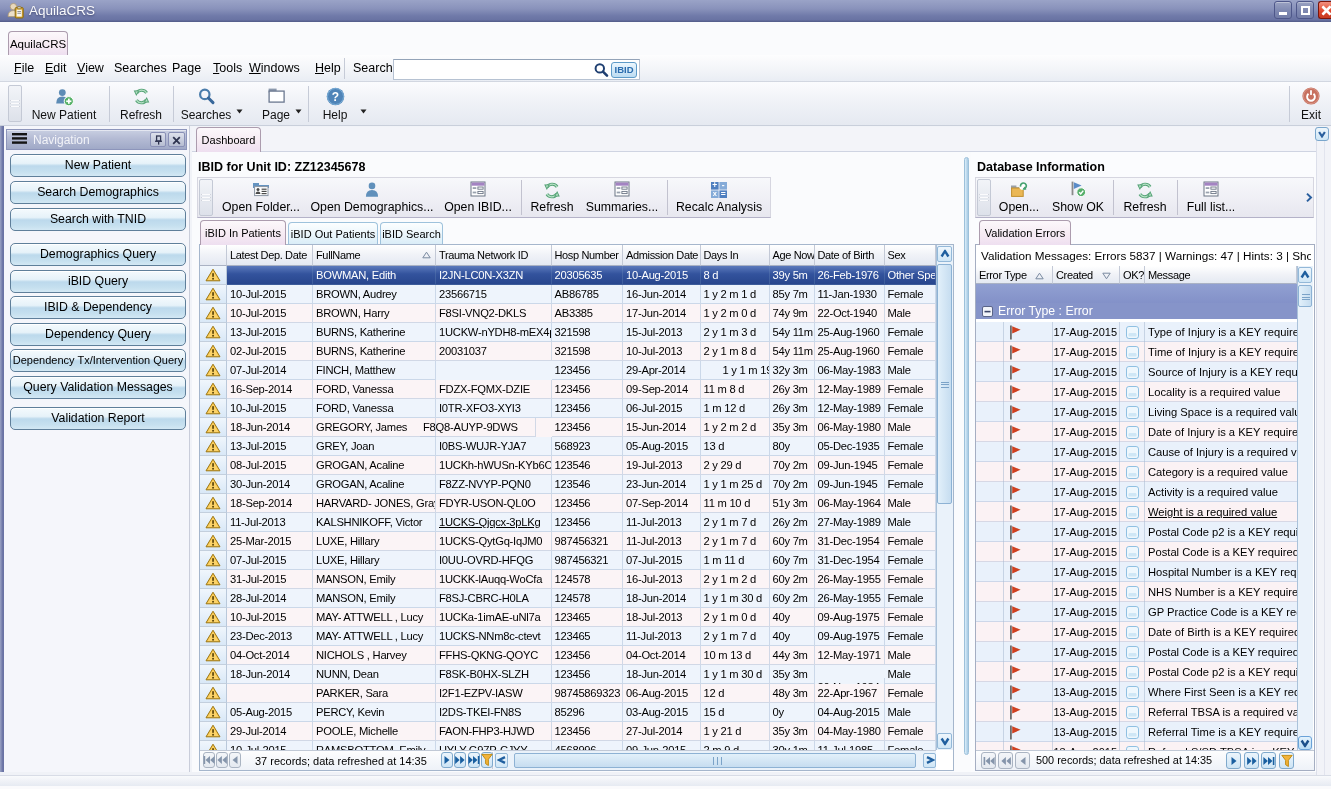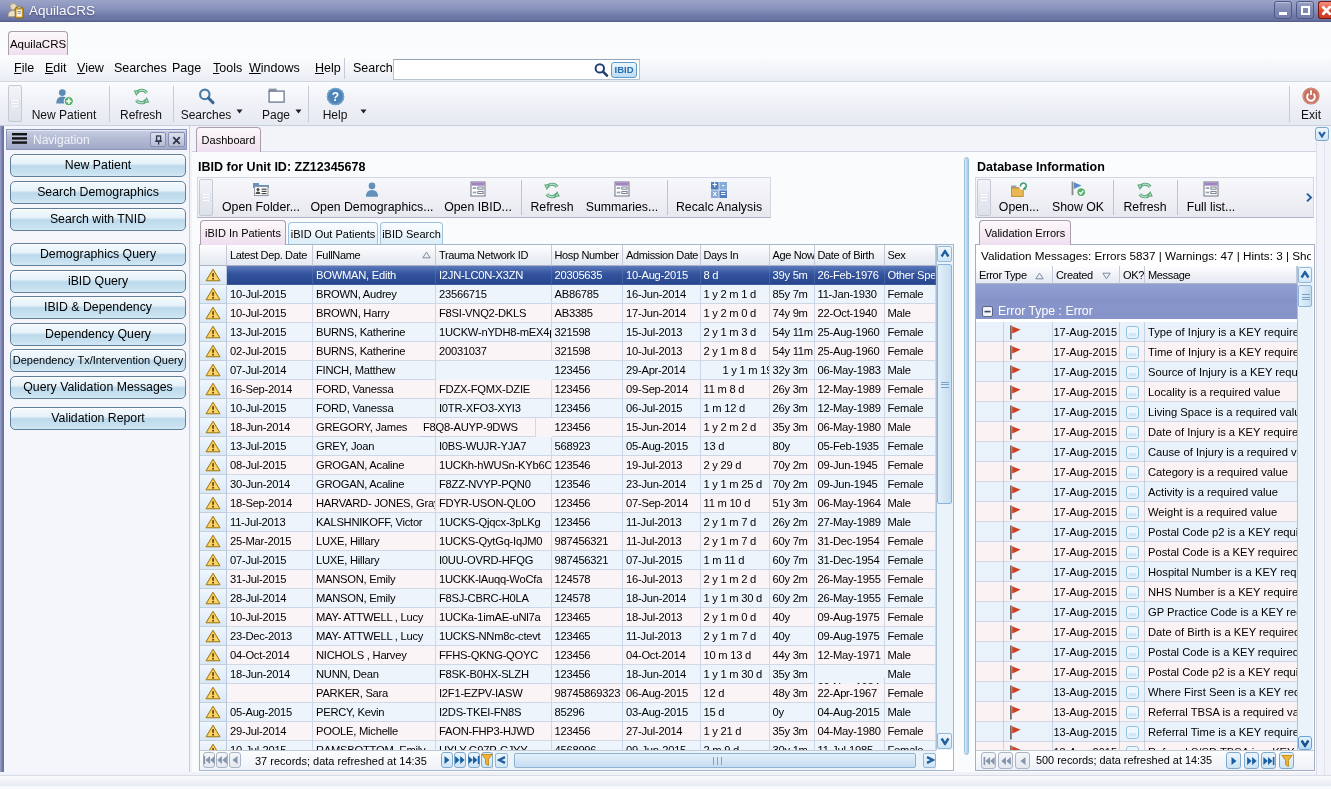--- a/index.html
+++ b/index.html
@@ -451,21 +451,21 @@
           <circle cx="8.05" cy="10.8" r="1" fill="#5a4408"></circle>
         </svg></span>
     </div>
 <div class="cell" style="left:27px;top:0;width:86px;height:19px;border-right:1px solid rgba(168,188,214,.5);border-bottom:1px solid rgba(168,188,214,.5);">13-Jul-2015</div>
 <div class="cell" style="left:113px;top:0;width:123px;height:19px;border-right:1px solid rgba(168,188,214,.5);border-bottom:1px solid rgba(168,188,214,.5);">GREY, Joan</div>
 <div class="cell" style="left:236px;top:0;width:115.5px;height:19px;border-right:1px solid rgba(168,188,214,.5);border-bottom:1px solid rgba(168,188,214,.5);">I0BS-WUJR-YJA7</div>
 <div class="cell" style="left:351.5px;top:0;width:71.5px;height:19px;border-right:1px solid rgba(168,188,214,.5);border-bottom:1px solid rgba(168,188,214,.5);">568923</div>
 <div class="cell" style="left:423px;top:0;width:77.5px;height:19px;border-right:1px solid rgba(168,188,214,.5);border-bottom:1px solid rgba(168,188,214,.5);">05-Aug-2015</div>
 <div class="cell" style="left:500.5px;top:0;width:69.0px;height:19px;border-right:1px solid rgba(168,188,214,.5);border-bottom:1px solid rgba(168,188,214,.5);">13 d</div>
 <div class="cell" style="left:569.5px;top:0;width:45.0px;height:19px;border-right:1px solid rgba(168,188,214,.5);border-bottom:1px solid rgba(168,188,214,.5);">80y</div>
-<div class="cell" style="left:614.5px;top:0;width:70.0px;height:19px;border-right:1px solid rgba(168,188,214,.5);border-bottom:1px solid rgba(168,188,214,.5);">05-Feb-1935</div>
+<div class="cell" style="left:614.5px;top:0;width:70.0px;height:19px;border-right:1px solid rgba(168,188,214,.5);border-bottom:1px solid rgba(168,188,214,.5);">05-Dec-1935</div>
 <div class="cell" style="left:684.5px;top:0;width:51.5px;height:19px;border-right:1px solid rgba(168,188,214,.5);border-bottom:1px solid rgba(168,188,214,.5);">Female</div>
 </div>
 <div class="ab" style="left:200px;top:456px;width:736px;height:19px;background:#fbf4f6;z-index:2;">
 <div class="cell" style="left:0;top:0;width:27px;height:19px;background:linear-gradient(180deg,#f0f6fc 0%,#d9e8f7 100%);border-right:1px solid #b9c8da;border-bottom:1px solid #c3cfdd;">
       <span style="position:absolute;left:5px;top:2px;"><svg style="" width="16" height="14" viewBox="0 0 16 14">
           <path d="M8 1.2 L15 12.8 H1 Z" fill="#f6bb37" stroke="#9b7817" stroke-width="1"></path>
           <path d="M8 2.8 L13.6 12 H2.4 Z" fill="#fcd368"></path>
           <rect x="7.2" y="5" width="1.7" height="4.1" rx="0.8" fill="#5a4408"></rect>
           <circle cx="8.05" cy="10.8" r="1" fill="#5a4408"></circle>
         </svg></span>
@@ -522,21 +522,21 @@
 <div class="cell" style="left:0;top:0;width:27px;height:19px;background:linear-gradient(180deg,#f0f6fc 0%,#d9e8f7 100%);border-right:1px solid #b9c8da;border-bottom:1px solid #c3cfdd;">
       <span style="position:absolute;left:5px;top:2px;"><svg style="" width="16" height="14" viewBox="0 0 16 14">
           <path d="M8 1.2 L15 12.8 H1 Z" fill="#f6bb37" stroke="#9b7817" stroke-width="1"></path>
           <path d="M8 2.8 L13.6 12 H2.4 Z" fill="#fcd368"></path>
           <rect x="7.2" y="5" width="1.7" height="4.1" rx="0.8" fill="#5a4408"></rect>
           <circle cx="8.05" cy="10.8" r="1" fill="#5a4408"></circle>
         </svg></span>
     </div>
 <div class="cell" style="left:27px;top:0;width:86px;height:19px;border-right:1px solid rgba(168,188,214,.5);border-bottom:1px solid rgba(168,188,214,.5);">11-Jul-2013</div>
 <div class="cell" style="left:113px;top:0;width:123px;height:19px;border-right:1px solid rgba(168,188,214,.5);border-bottom:1px solid rgba(168,188,214,.5);">KALSHNIKOFF, Victor</div>
-<div class="cell" style="left:236px;top:0;width:115.5px;height:19px;border-right:1px solid rgba(168,188,214,.5);border-bottom:1px solid rgba(168,188,214,.5);">1UCKS-Qjqcx-3pLKg</div>
+<div class="cell" style="left:236px;top:0;width:115.5px;height:19px;border-right:1px solid rgba(168,188,214,.5);border-bottom:1px solid rgba(168,188,214,.5);text-decoration:underline;">1UCKS-Qjqcx-3pLKg</div>
 <div class="cell" style="left:351.5px;top:0;width:71.5px;height:19px;border-right:1px solid rgba(168,188,214,.5);border-bottom:1px solid rgba(168,188,214,.5);">123456</div>
 <div class="cell" style="left:423px;top:0;width:77.5px;height:19px;border-right:1px solid rgba(168,188,214,.5);border-bottom:1px solid rgba(168,188,214,.5);">11-Jul-2013</div>
 <div class="cell" style="left:500.5px;top:0;width:69.0px;height:19px;border-right:1px solid rgba(168,188,214,.5);border-bottom:1px solid rgba(168,188,214,.5);">2 y 1 m 7 d</div>
 <div class="cell" style="left:569.5px;top:0;width:45.0px;height:19px;border-right:1px solid rgba(168,188,214,.5);border-bottom:1px solid rgba(168,188,214,.5);">26y 2m</div>
 <div class="cell" style="left:614.5px;top:0;width:70.0px;height:19px;border-right:1px solid rgba(168,188,214,.5);border-bottom:1px solid rgba(168,188,214,.5);">27-May-1989</div>
 <div class="cell" style="left:684.5px;top:0;width:51.5px;height:19px;border-right:1px solid rgba(168,188,214,.5);border-bottom:1px solid rgba(168,188,214,.5);">Male</div>
 </div>
 <div class="ab" style="left:200px;top:532px;width:736px;height:19px;background:#fbf4f6;z-index:2;">
 <div class="cell" style="left:0;top:0;width:27px;height:19px;background:linear-gradient(180deg,#f0f6fc 0%,#d9e8f7 100%);border-right:1px solid #b9c8da;border-bottom:1px solid #c3cfdd;">
       <span style="position:absolute;left:5px;top:2px;"><svg style="" width="16" height="14" viewBox="0 0 16 14">
@@ -1075,21 +1075,21 @@
           <path d="M4.2 1.2 L12.6 4.8 L4.2 8.4 Z" fill="#cf4020"></path>
         </svg></span>
     </div>
 <div style="position:absolute;left:77px;top:0;width:67px;height:20px;border-right:1px solid rgba(170,185,210,.55);font-size:11px;line-height:20px;text-align:right;padding-right:2px;white-space:nowrap;">17-Aug-2015</div>
 <div style="position:absolute;left:144px;top:0;width:25px;height:20px;border-right:1px solid rgba(170,185,210,.55);">
       <span style="position:absolute;left:6px;top:3.5px;"><svg style="" width="13" height="13" viewBox="0 0 13 13">
           <rect x="0.5" y="0.5" width="12" height="12" rx="2.4" fill="#eef7fd" stroke="#8fc0e2" stroke-width="1"></rect>
           <rect x="2.5" y="7" width="8" height="3.6" rx="1.2" fill="#cfe7f6"></rect>
         </svg></span>
     </div>
-<div style="position:absolute;left:172px;top:0;width:149px;height:20px;overflow:hidden;white-space:nowrap;font-size:11.2px;line-height:20px;">Weight is a required value</div>
+<div style="position:absolute;left:172px;top:0;width:149px;height:20px;overflow:hidden;white-space:nowrap;font-size:11.2px;line-height:20px;text-decoration:underline;">Weight is a required value</div>
 </div>
 <div class="ab" style="left:976px;top:522px;width:321px;height:20px;background:#e9f1fb;z-index:2;border-bottom:1px solid rgba(170,185,210,.45);">
 <div style="position:absolute;left:27px;top:0;width:50px;height:20px;border-left:1px solid rgba(170,185,210,.55);border-right:1px solid rgba(170,185,210,.55);">
       <span style="position:absolute;left:4px;top:2.5px;"><svg style="" width="14" height="15" viewBox="0 0 14 15">
           <rect x="2" y="0.5" width="1.8" height="14" fill="#6d6d6d"></rect>
           <path d="M4.2 1.2 L12.6 4.8 L4.2 8.4 Z" fill="#cf4020"></path>
         </svg></span>
     </div>
 <div style="position:absolute;left:77px;top:0;width:67px;height:20px;border-right:1px solid rgba(170,185,210,.55);font-size:11px;line-height:20px;text-align:right;padding-right:2px;white-space:nowrap;">17-Aug-2015</div>
 <div style="position:absolute;left:144px;top:0;width:25px;height:20px;border-right:1px solid rgba(170,185,210,.55);">

